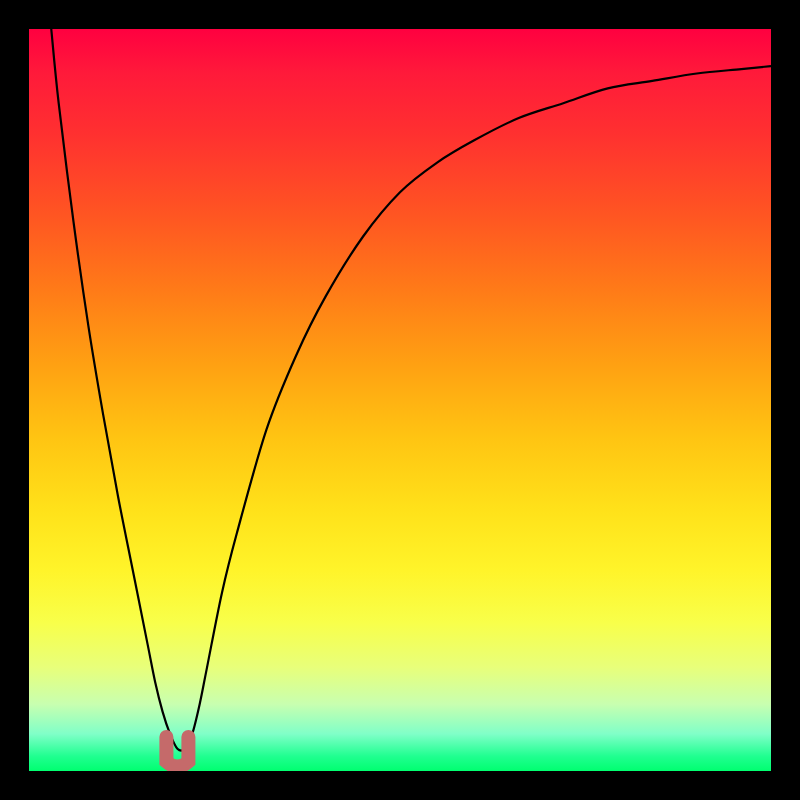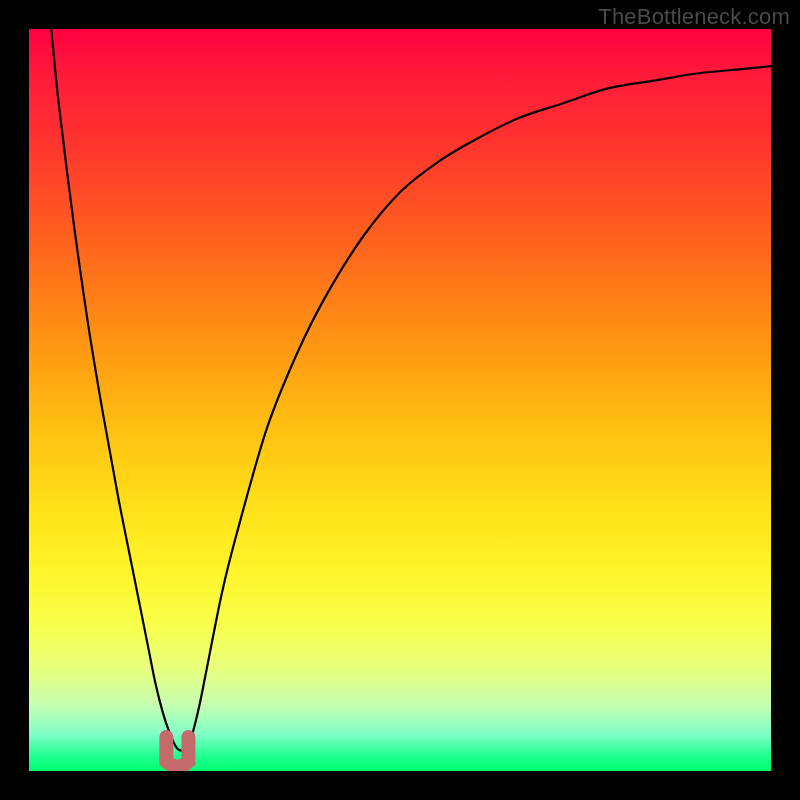--- a/index.html
+++ b/index.html
@@ -84,14 +84,13 @@
 
   <div class="plot-area">
     <div class="gradient-bg"></div>
 
     <svg class="curve-svg" viewBox="0 0 742 742" preserveAspectRatio="none">
       <path id="curve-path" class="curve-line" d="M 22.259999999999998 0 C 23.496666666666666 12.366666666666655 25.97 42.0466666666666 29.68 74.19999999999993 C 33.39 106.35333333333327 39.57333333333333 155.81999999999994 44.519999999999996 192.91999999999996 C 49.46666666666666 230.01999999999998 54.413333333333334 264.64666666666665 59.36 296.8 C 64.30666666666667 328.9533333333334 69.25333333333333 357.3966666666667 74.2 385.84000000000003 C 79.14666666666668 414.28333333333336 84.09333333333332 441.49 89.03999999999999 467.46 C 93.98666666666666 493.42999999999995 98.93333333333334 516.9266666666666 103.88000000000001 541.66 C 108.82666666666668 566.3933333333333 115.00999999999999 597.31 118.72 615.86 C 122.43 634.4100000000001 123.66666666666669 641.83 126.14000000000001 652.96 C 128.61333333333334 664.09 131.08666666666667 673.9833333333333 133.56 682.64 C 136.03333333333333 691.2966666666666 138.50666666666666 698.7166666666667 140.98 704.9 C 143.45333333333332 711.0833333333333 145.92666666666668 717.2666666666667 148.4 719.74 C 150.87333333333333 722.2133333333334 153.34666666666666 722.2133333333334 155.82 719.74 C 158.29333333333332 717.2666666666667 160.76666666666668 712.3199999999999 163.24 704.9 C 165.71333333333334 697.48 168.18666666666667 686.35 170.66 675.22 C 173.13333333333333 664.09 174.36999999999998 656.67 178.07999999999998 638.12 C 181.79 619.57 187.97333333333336 586.1800000000001 192.92000000000002 563.9200000000001 C 197.86666666666667 541.6600000000001 200.34000000000003 531.7666666666667 207.76000000000002 504.56 C 215.18 477.35333333333335 227.54666666666668 430.36 237.44 400.68 C 247.33333333333331 371 257.2266666666667 348.73999999999995 267.12 326.47999999999996 C 277.0133333333333 304.21999999999997 285.67 286.90666666666664 296.8 267.12 C 307.93 247.33333333333334 321.53333333333336 225.07333333333332 333.90000000000003 207.76 C 346.2666666666667 190.44666666666666 358.6333333333333 175.60666666666665 371 163.24 C 383.3666666666667 150.87333333333336 395.73333333333335 142.21666666666673 408.1 133.56000000000006 C 420.4666666666667 124.9033333333334 431.59666666666664 118.72000000000008 445.2 111.30000000000007 C 458.80333333333334 103.88000000000005 474.88 95.22333333333331 489.72 89.03999999999996 C 504.56000000000006 82.85666666666661 519.4 79.14666666666659 534.24 74.19999999999993 C 549.08 69.25333333333327 563.92 63.070000000000014 578.76 59.360000000000014 C 593.6 55.65000000000001 608.4399999999999 54.41333333333326 623.28 51.93999999999994 C 638.12 49.46666666666662 652.96 46.49866666666676 667.8000000000001 44.520000000000095 C 682.6400000000001 42.541333333333434 699.9533333333333 41.30466666666666 712.3199999999999 40.067999999999984 C 724.6866666666666 38.831333333333305 737.0533333333333 37.59466666666668 742 37.10000000000002"></path>
       <path id="tip-path" class="tip-blob" d="M 137.4 708.03 L 137.4 732.58 Q 148.4 742.58 159.4 732.58 L 159.4 708.03"></path>
     </svg>
   </div>
 
-  <div class="watermark">TheBottleneck.com</div>
 </div>
 
 </body></html>

